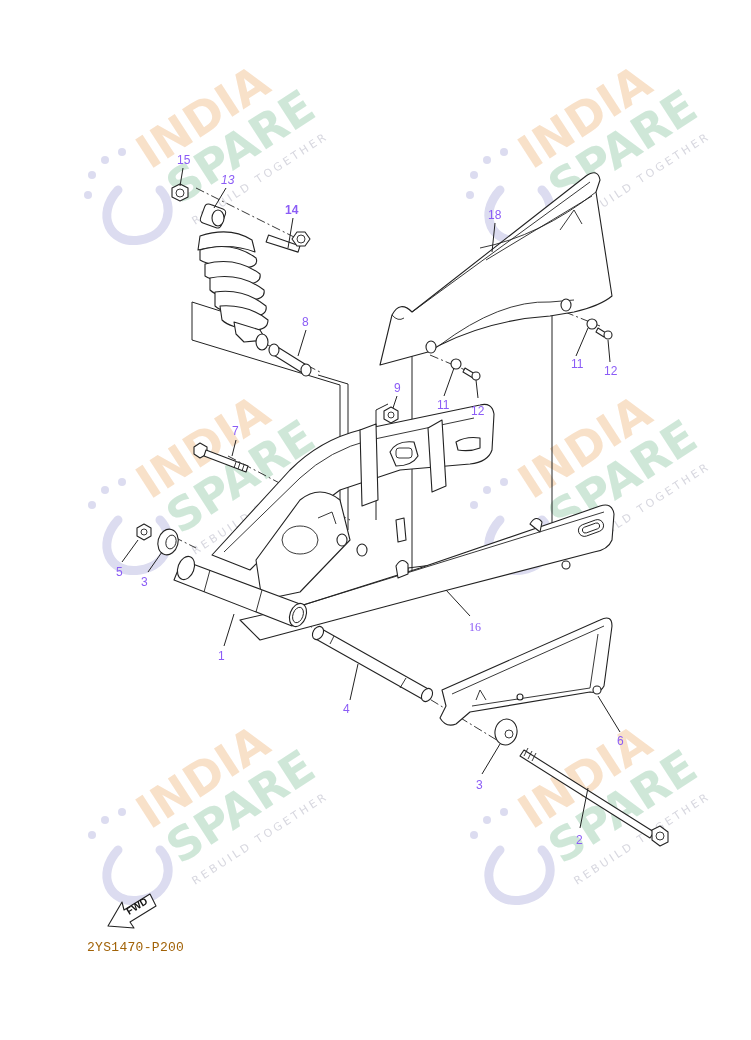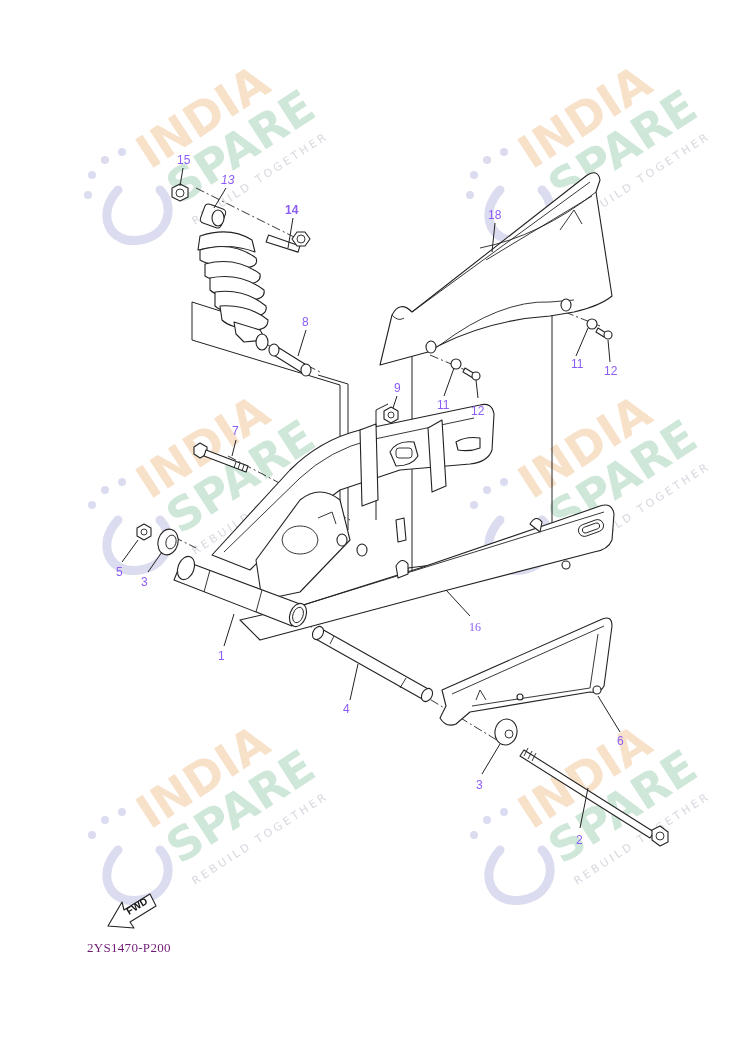--- a/index.html
+++ b/index.html
@@ -10,21 +10,21 @@
   .wm-spare { font-family: "DejaVu Sans", sans-serif; font-weight: bold; font-size: 46px; fill: #bfe0cc; opacity: 0.75; }
   .wm-tag { font-family: "DejaVu Sans", sans-serif; font-size: 11px; letter-spacing: 3px; fill: #d8d8e0; }
   .wm-logo { fill: none; stroke: #dcdcf0; stroke-width: 9; stroke-linecap: round; }
   .wm-dot { fill: #dcdcf0; }
   .part { fill: #ffffff; stroke: #222; stroke-width: 1.1; stroke-linejoin: round; }
   .part-thin { fill: none; stroke: #222; stroke-width: 0.9; }
   .leader { fill: none; stroke: #222; stroke-width: 1; }
   .dash { fill: none; stroke: #222; stroke-width: 0.9; stroke-dasharray: 9 3 2 3; }
   .guide { fill: none; stroke: #222; stroke-width: 1; }
   .callout { position: absolute; font-family: "Liberation Sans", sans-serif; font-size: 12px; color: #8b5cf6; line-height: 1; text-align: center; }
-  .code { position: absolute; left: 87px; top: 940px; font-family: Liberation Serif, serif; font-size: 13px; color: #701a75; letter-spacing: 0.3px; }
+  .code { position: absolute; left: 87px; top: 940px; font-family: Liberation Mono, monospace; font-size: 13px; color: #a16207; letter-spacing: 0.3px; }
   .fwd-label { font-family: "Liberation Sans", sans-serif; font-weight: bold; font-size: 10px; fill: #111; }
 </style>
 </head>
 <body>
 
 <div class="stage">
 
   <svg width="751" height="1040" viewBox="0 0 751 1040">
 
     <g>

